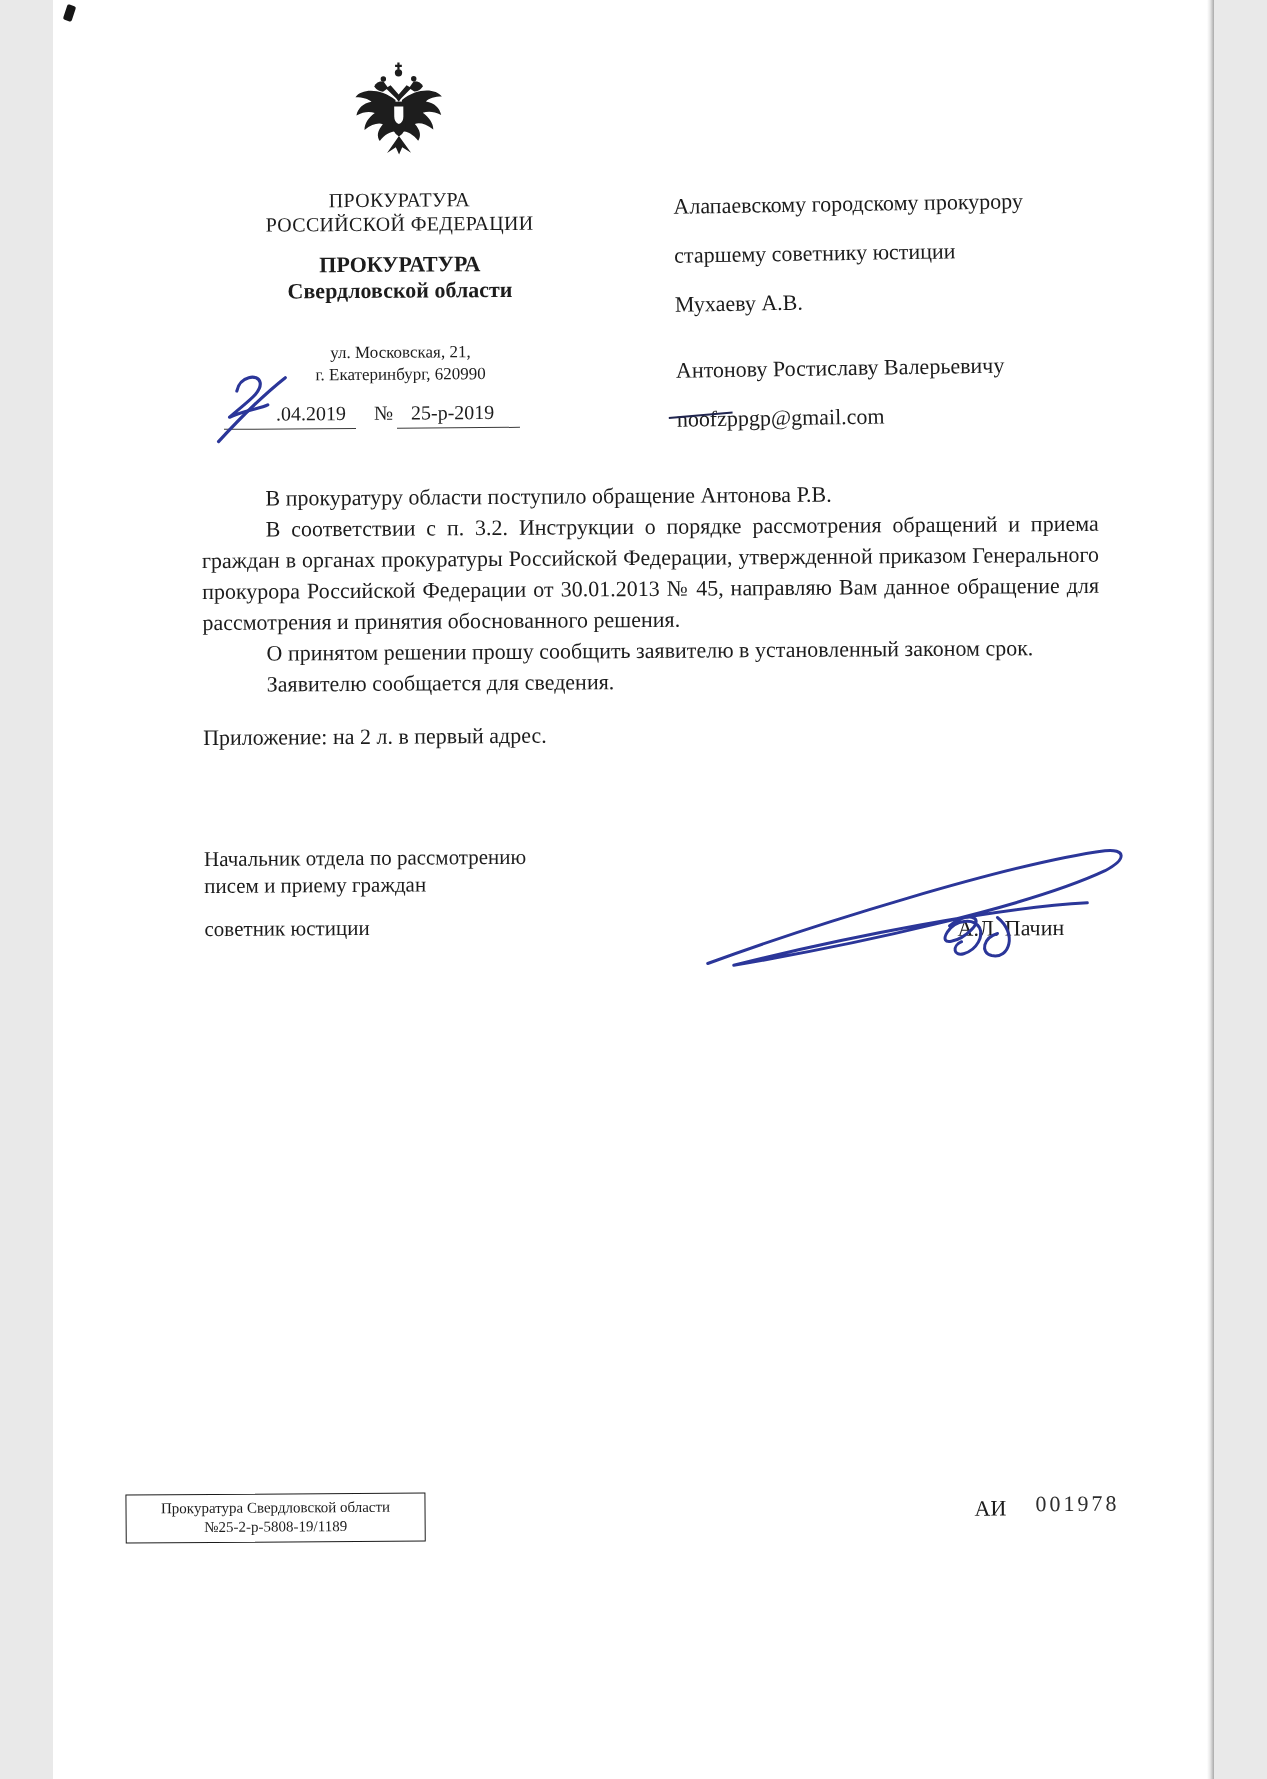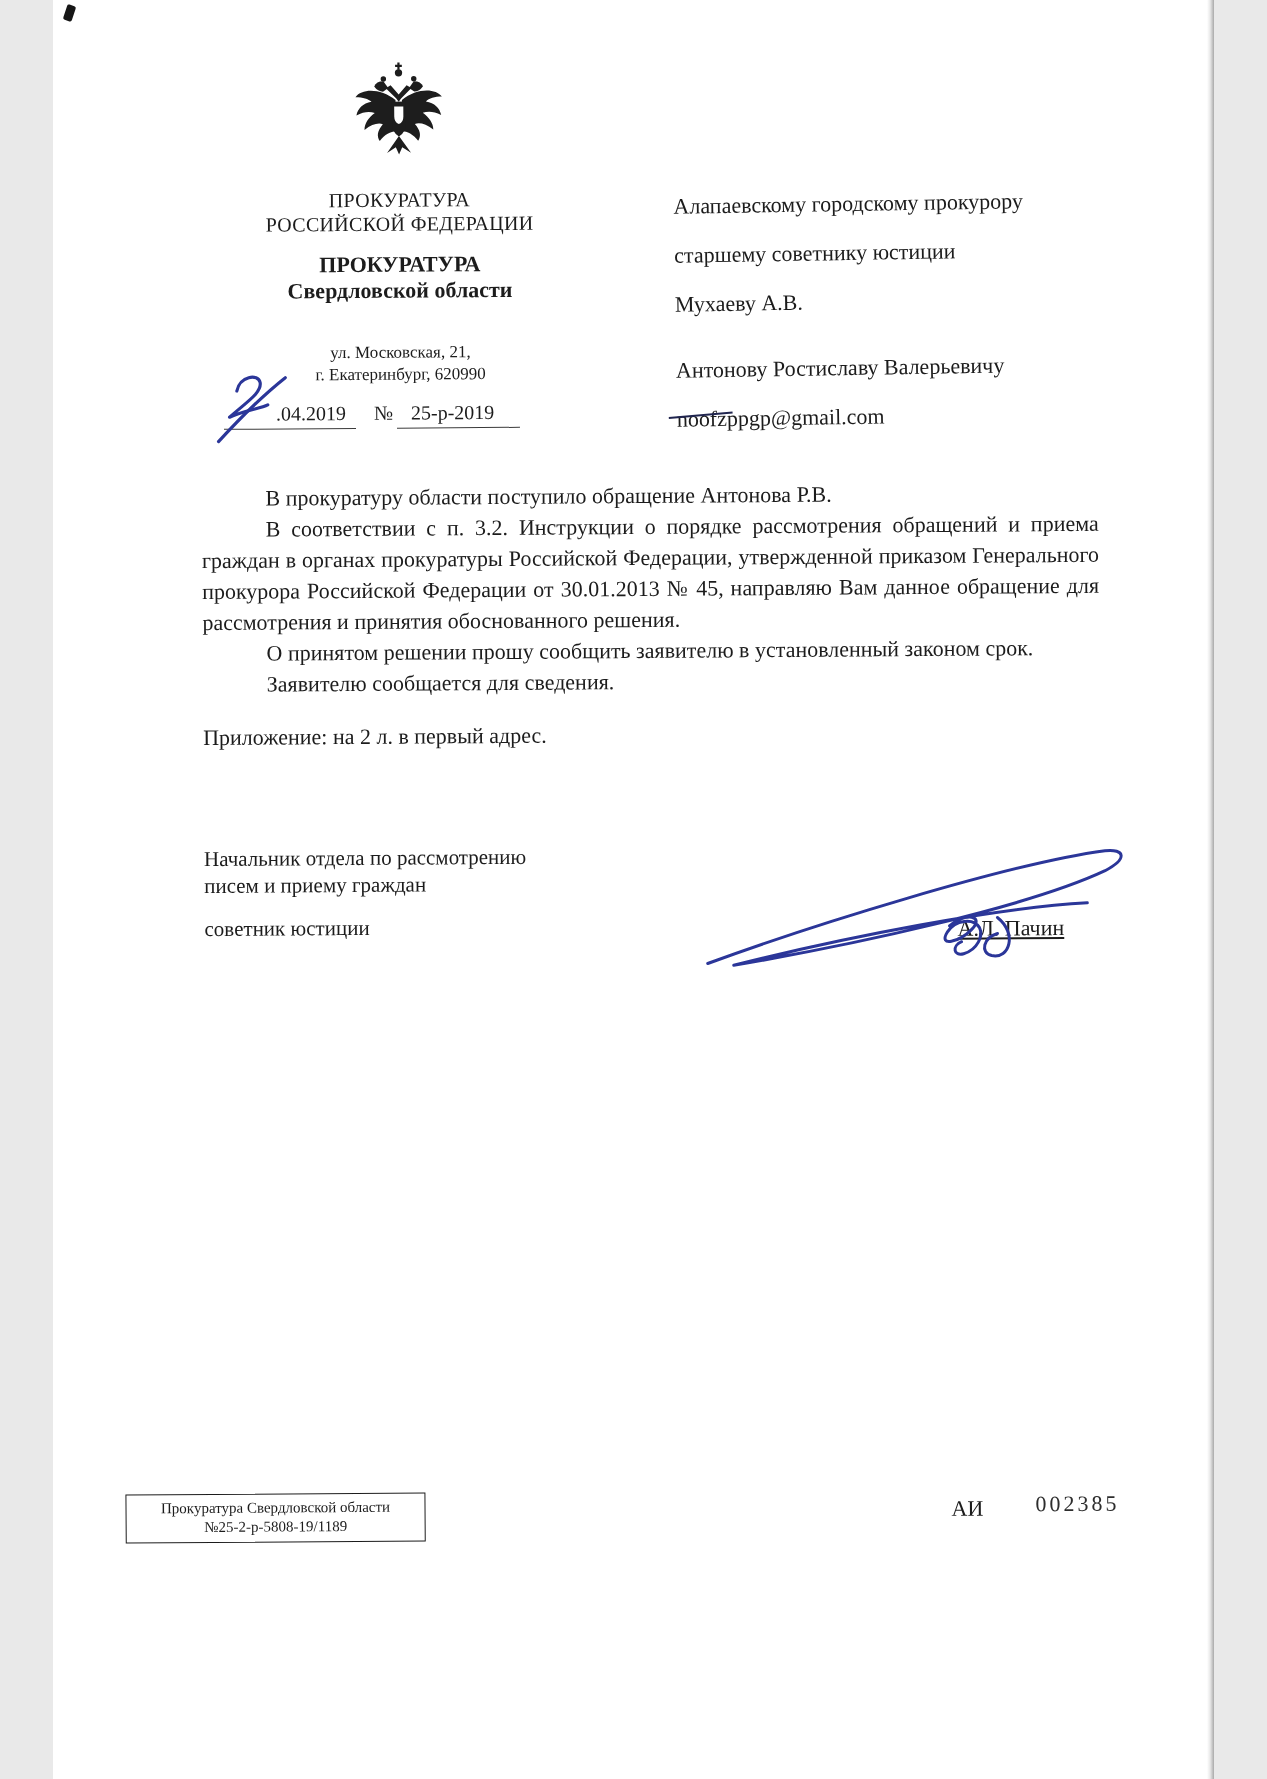--- a/index.html
+++ b/index.html
@@ -45,27 +45,27 @@
   
   .body-block { position:absolute; left:145px; top:480px; width:897px;
     font-size:22px; line-height:31px; }
   .body-block .para { text-indent:64px; text-align:justify; }
   .attachment { margin-top:22px; }
 
   
   .sig-left { position:absolute; left:145px; top:843px; font-size:21px; line-height:27px; }
   .sig-rank { margin-top:16px; }
   .signature-svg { position:absolute; left:638px; top:840px; width:440px; height:150px; z-index:3; }
-  .signer-name { position:absolute; left:898px; top:918px; font-size:22px; z-index:2;text-decoration:underline; }
+  .signer-name { position:absolute; left:898px; top:918px; font-size:22px; z-index:2; }
 
   
   .stamp-box { position:absolute; left:62px; top:1491px; width:300px;
     border:1.6px solid #1c1c1c; text-align:center; font-size:15px; line-height:19px;
     padding:4px 4px 5px; }
-  .initials { position:absolute; left:888px; top:1498px; font-size:22px; }
+  .initials { position:absolute; left:911px; top:1498px; font-size:22px; }
   .doc-code { position:absolute; left:972px; top:1494px; font-size:22px; letter-spacing:3px; color:#2d2d2d; }
 
   svg .stroke { fill:none; stroke:var(--ink); stroke-linecap:round; stroke-linejoin:round; }
 </style>
 </head>
 <body>
 
 <div class="page">
   <div class="scan-edge"></div>
   <div class="corner-mark"></div>
@@ -154,16 +154,16 @@
         </g>
       </svg>
     </div>
     <div class="signer-name">А.Л. Пачин</div>
 
     <div class="stamp-box">
       <div>Прокуратура Свердловской области</div>
       <div>№25-2-р-5808-19/1189</div>
     </div>
     <div class="initials">АИ</div>
-    <div class="doc-code">002385</div>
+    <div class="doc-code">001978</div>
 
   </div>
 </div>
 
 </body></html>

